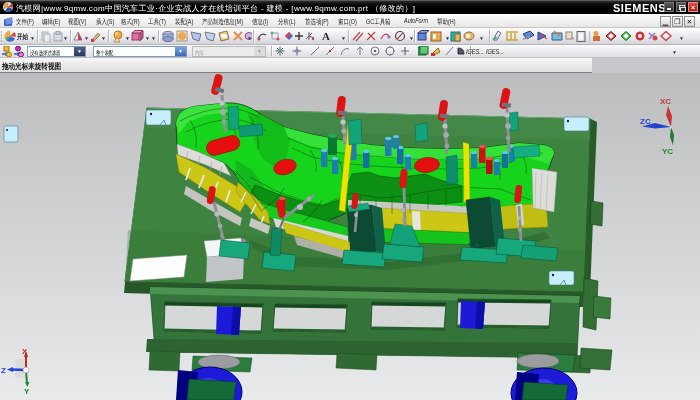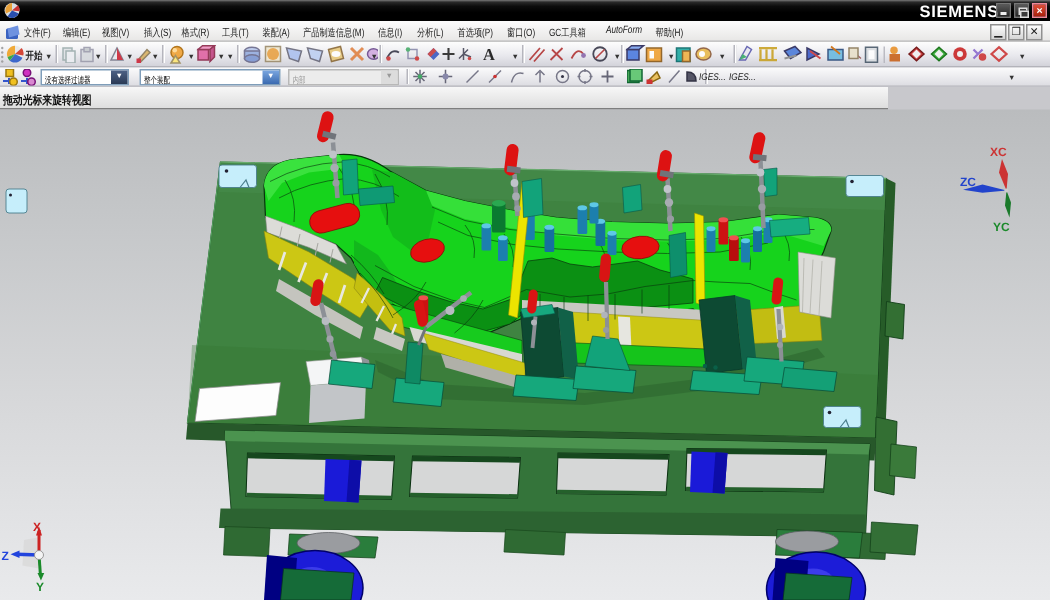--- a/index.html
+++ b/index.html
@@ -28,20 +28,21 @@
 </style>
 </head>
 <body>
 <div id="title" class="abs">
   <svg class="abs" style="left:2px;top:1px" width="12" height="12">
       <circle cx="6" cy="6" r="5" fill="#d8dde2"></circle>
       <path d="M2,8 A5 5 0 0 1 6,1 L6,6 Z" fill="#e8a13a"></path>
       <path d="M6,6 L10,2.5 A5 5 0 0 1 11,6.5 Z" fill="#c33"></path>
       <path d="M3,10 A5 5 0 0 0 10.5,8 L6,6 Z" fill="#2a4fae"></path>
     </svg>
+  <span class="abs txt">汽模网|www.9qmw.com中国汽车工业·企业实战人才在线培训平台 - 建模 - [www.9qmw.com.prt （修改的）]</span>
   <span class="abs sie">SIEMENS</span>
   <div class="abs tbtn" style="left:664px;">
       <div style="position:absolute;left:2px;bottom:1.5px;width:4px;height:1.5px;background:#eee;"></div>
     </div>
   <div class="abs tbtn" style="left:676px;">
       <div style="position:absolute;left:1.5px;top:1.5px;width:4px;height:3.5px;border:1px solid #ddd;"></div>
       <div style="position:absolute;left:3px;top:3.5px;width:4px;height:3.5px;border:1px solid #ddd;background:#3a3a3a;"></div>
     </div>
   <div class="abs tbtn" style="left:688px;background:linear-gradient(180deg,#e0503a,#a81e0a);border-color:#e89;">
       <div style="position:absolute;left:0;top:0.5px;width:8px;text-align:center;color:#fff;font-size:7px;font-weight:bold;">×</div>

